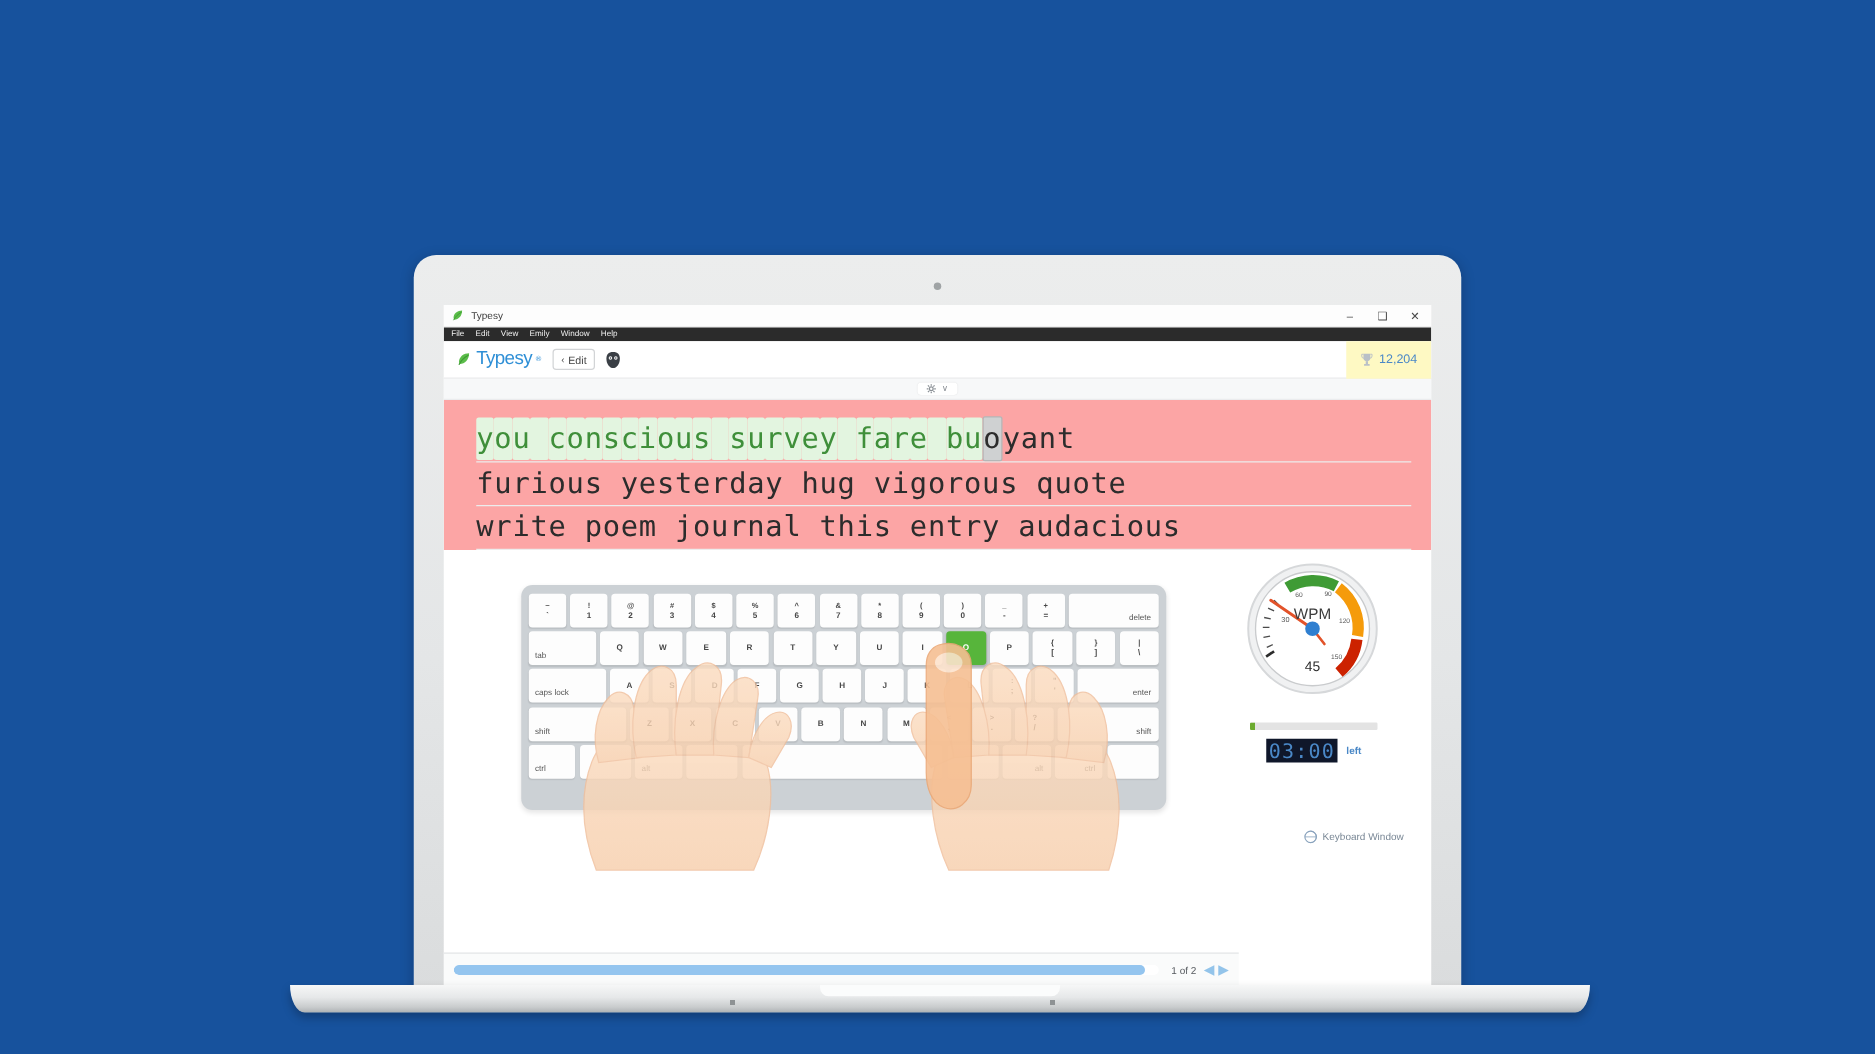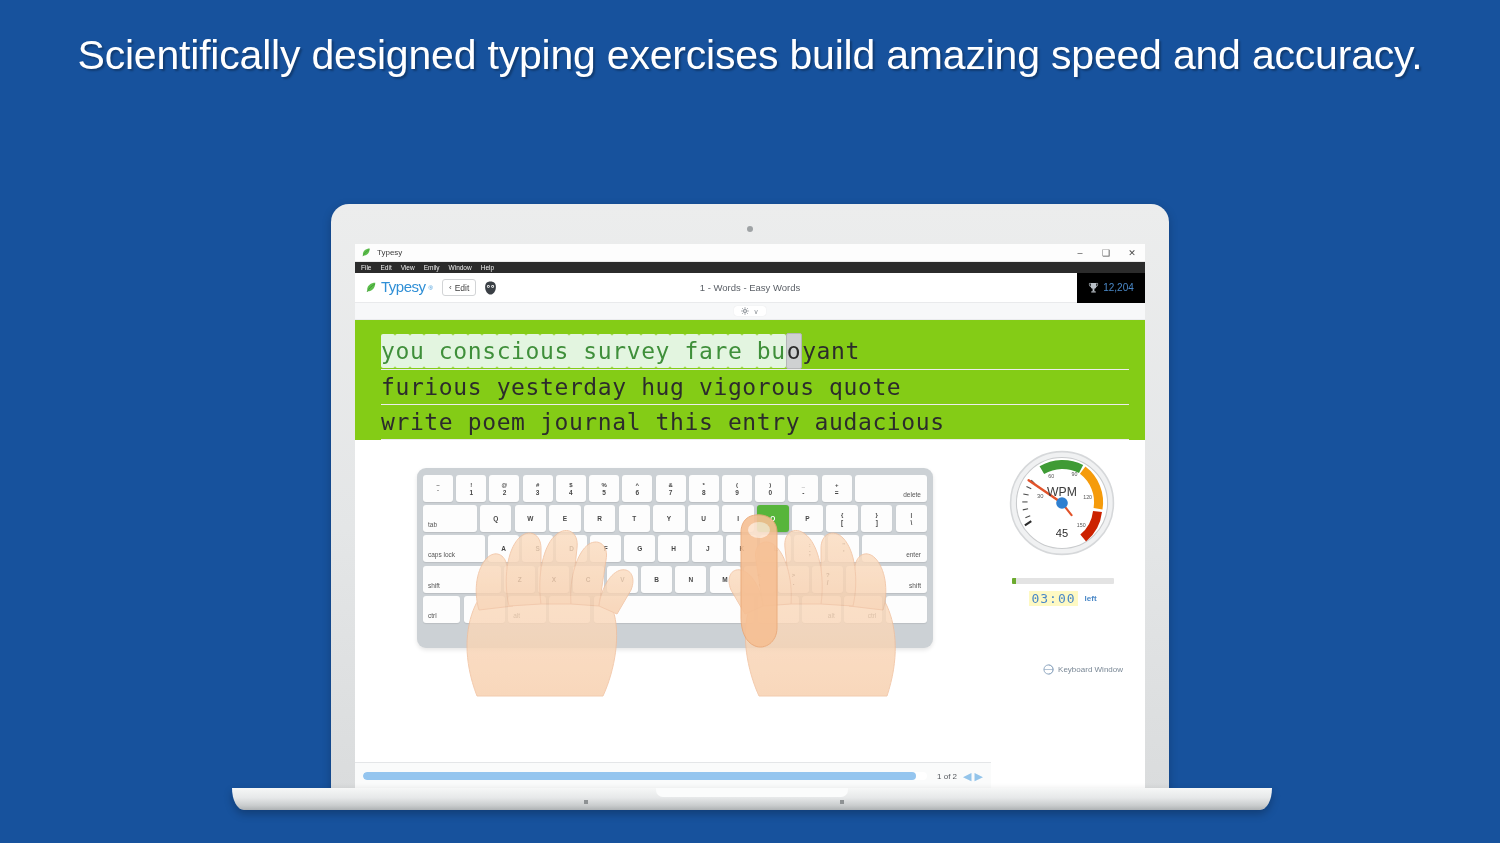--- a/index.html
+++ b/index.html
@@ -111,21 +111,21 @@
     cursor: pointer;
   }
   .chev-l { font-size: 8px; color: #444; line-height: 1; }
   .mascot { margin-left: 8px; width: 13px; height: 14px; }
   .header-title {
     position: absolute; left: 0; right: 0; text-align: center;
     font-size: 9.5px; color: #5a5f66; pointer-events: none;
   }
   .score-box {
     margin-left: auto; height: 30px; min-width: 68px;
-    background: #000000;
+    background: #fef9c3;
     display: flex; align-items: center; justify-content: center; gap: 4px;
     padding: 0 9px;
   }
   .trophy { width: 11px; height: 12px; }
   .score-val { font-size: 10px; color: #4a88c7; }
 
   
   .gear-strip {
     height: 17px; background: #f7f8f9;
     display: flex; align-items: center; justify-content: center;
@@ -136,21 +136,21 @@
     padding: 1px 7px; display: flex; align-items: center; gap: 4px;
     box-shadow: 0 0 1px rgba(0,0,0,0.12);
     cursor: pointer;
   }
   .gear-ic { width: 8px; height: 8px; }
   .chev-d { font-size: 7px; color: #8b9096; line-height: 1; }
 
   
   .type-area {
     padding: 13px 16px 0 26px;
-    background: #84cc16;
+    background: #fca5a5;
   }
   .type-line {
     font-family: "DejaVu Sans Mono", "Liberation Mono", monospace;
     font-size: 23px;
     line-height: 34px;
     white-space: pre;
     border-bottom: 1px solid #ececec;
     color: #2c2c2c;
     letter-spacing: 0.6px;
   }
@@ -191,35 +191,35 @@
   .k-shift-l { flex: 2.35 1 0; }
   .k-shift-r { flex: 2.4 1 0; }
   .k-ctrl { flex: 1.25 1 0; }
   .k-alt { flex: 1.25 1 0; }
   .k-space { flex: 6.2 1 0; }
   .k-blank { flex: 1.6 1 0; }
 
   .hands { position: absolute; left: 62px; top: 70px; width: 520px; height: 190px; pointer-events: none; }
 
   
-  .gauge-wrap { position: absolute; right: 28px; top: 10px; width: 108px; }
+  .gauge-wrap { position: absolute; right: 40px; top: 10px; width: 108px; }
   .gauge { width: 106px; height: 106px; display: block; }
   .wpm-progress {
     margin: 22px auto 0; width: 102px; height: 6px;
     background: #e3e3e3; border-radius: 1px; overflow: hidden;
   }
   .wpm-progress i { display: block; width: 4%; height: 100%; background: #6cab2f; }
   .timer-row {
     margin-top: 7px; display: flex; align-items: center;
     justify-content: center; gap: 7px;
   }
   .timer-val {
     font-family: "DejaVu Sans Mono", monospace;
-    font-size: 13px; letter-spacing: 1px;
-    color: #4a88c7; background: #fef9c3; padding: 0 2px; text-align: center;
+    font-size: 16px; letter-spacing: 1px;
+    color: #4a88c7; background: #0f172a; padding: 0 2px; text-align: center;
   }
   .timer-lbl { font-size: 8px; color: #4a88c7; font-weight: bold; }
 
   
   .kb-themes {
     position: absolute; right: 22px; bottom: 10px;
     display: flex; align-items: center; gap: 4px;
     font-size: 8px; color: #7a8896; cursor: pointer;
   }
   .kb-themes .pal { width: 11px; height: 11px; }
@@ -237,21 +237,20 @@
   }
   .prog-fill { height: 100%; width: 98%; background: #94c5ef; border-radius: 4px; }
   .page-ind { font-size: 8px; color: #55595e; margin-right: 6px; }
   .nav-arrows { display: flex; gap: 3px; }
   .nav-arrow { font-size: 11px; color: #93c4ea; line-height: 1; cursor: pointer; }
 </style>
 </head>
 <body>
 
 <div class="headline">
-  <div>Scientifically designed typing exercises build amazing speed and accuracy.</div>
 </div>
 
 <div class="laptop-lid">
   <div class="webcam"></div>
 
   <div class="screen">
 
     <div class="titlebar">
       <svg class="tb-logo" viewBox="0 0 24 24">
         <path d="M4 16 C4 8,11 3,19 3 C19 12,13 19,5 19 Z" fill="#5bbd4a"></path>
@@ -290,21 +289,20 @@
       </div>
 
       <svg class="mascot" viewBox="0 0 24 26">
         <path d="M12 1 C5 1,2 5,2 11 C2 19,7 25,12 25 C17 25,22 19,22 11 C22 5,19 1,12 1 Z" fill="#3a3f45"></path>
         <circle cx="8" cy="10" r="2.6" fill="#fff"></circle>
         <circle cx="16" cy="10" r="2.6" fill="#fff"></circle>
         <circle cx="8" cy="10" r="1.1" fill="#3a3f45"></circle>
         <circle cx="16" cy="10" r="1.1" fill="#3a3f45"></circle>
       </svg>
 
-      <div class="header-title">1 - Words - Easy Words</div>
 
       <div class="score-box">
         <svg class="trophy" viewBox="0 0 24 26">
           <path d="M6 2 h12 v7 a6 6 0 0 1 -12 0 Z" fill="#b9c0c7"></path>
           <path d="M6 3 H3 v3 a4 4 0 0 0 4 4" stroke="#b9c0c7" stroke-width="1.6" fill="none"></path>
           <path d="M18 3 h3 v3 a4 4 0 0 1 -4 4" stroke="#b9c0c7" stroke-width="1.6" fill="none"></path>
           <rect x="10" y="15" width="4" height="5" fill="#b9c0c7"></rect>
           <rect x="7" y="20" width="10" height="3" rx="1" fill="#b9c0c7"></rect>
         </svg>
         <span class="score-val">12,204</span>

